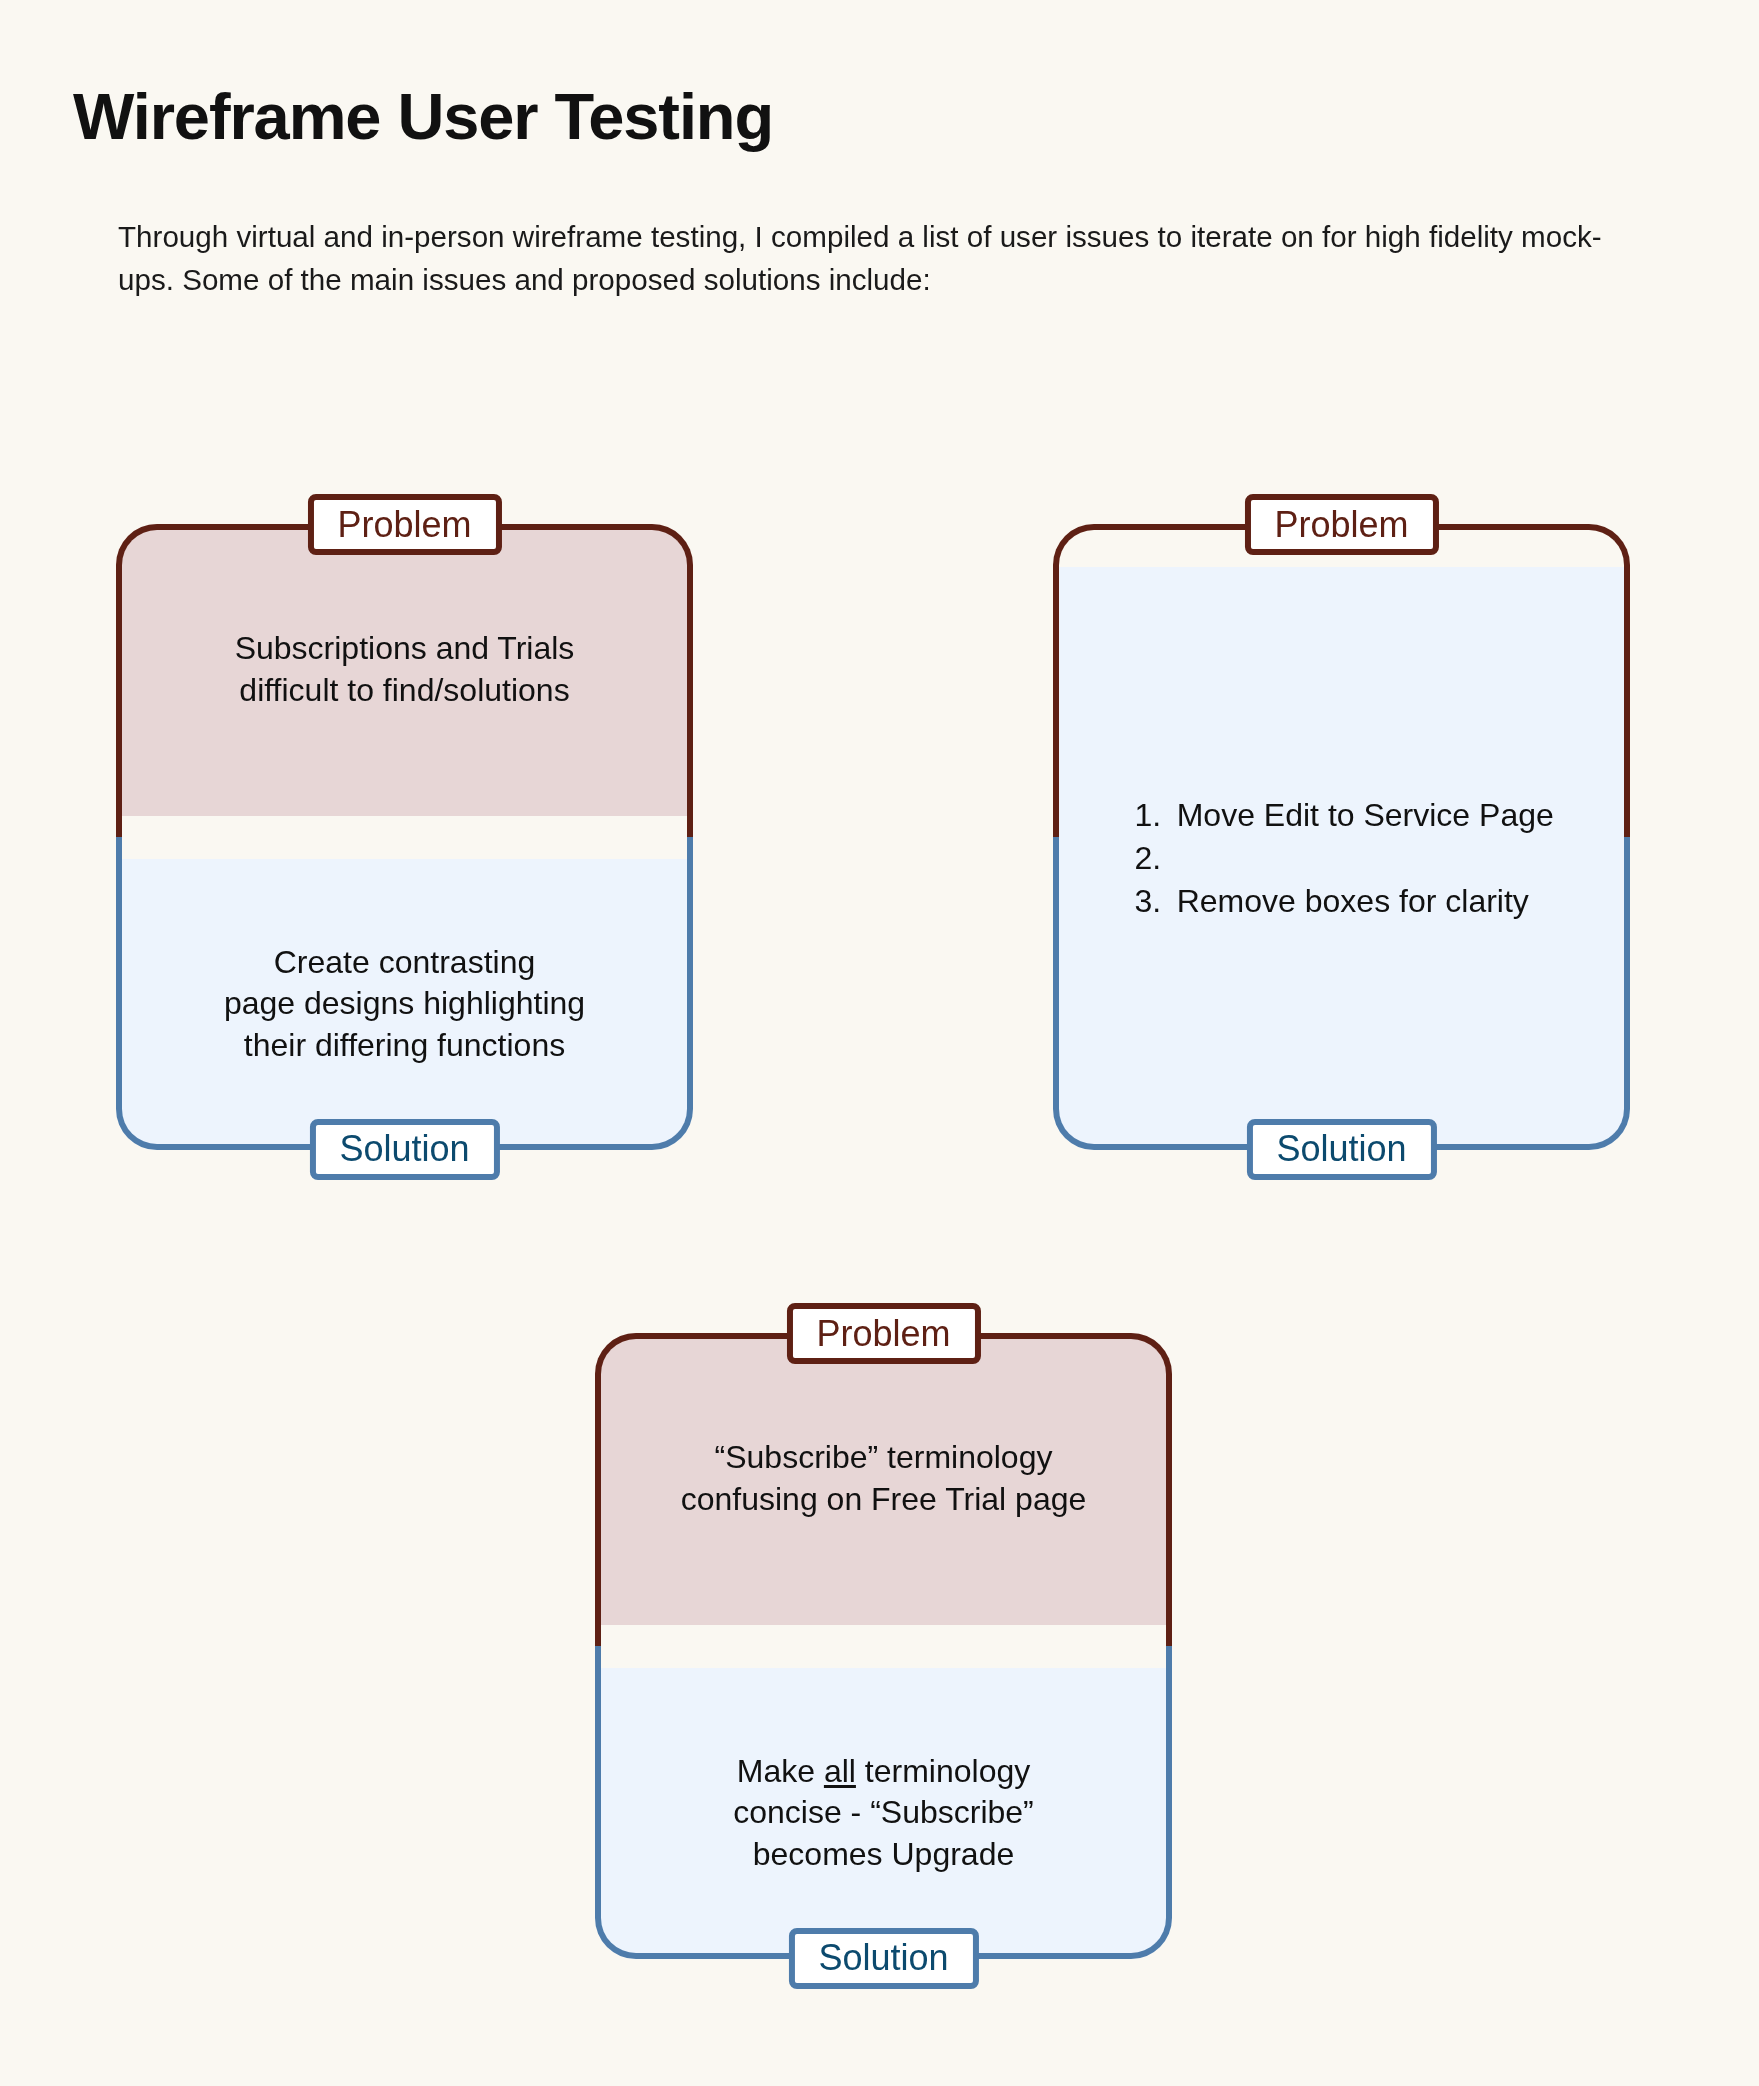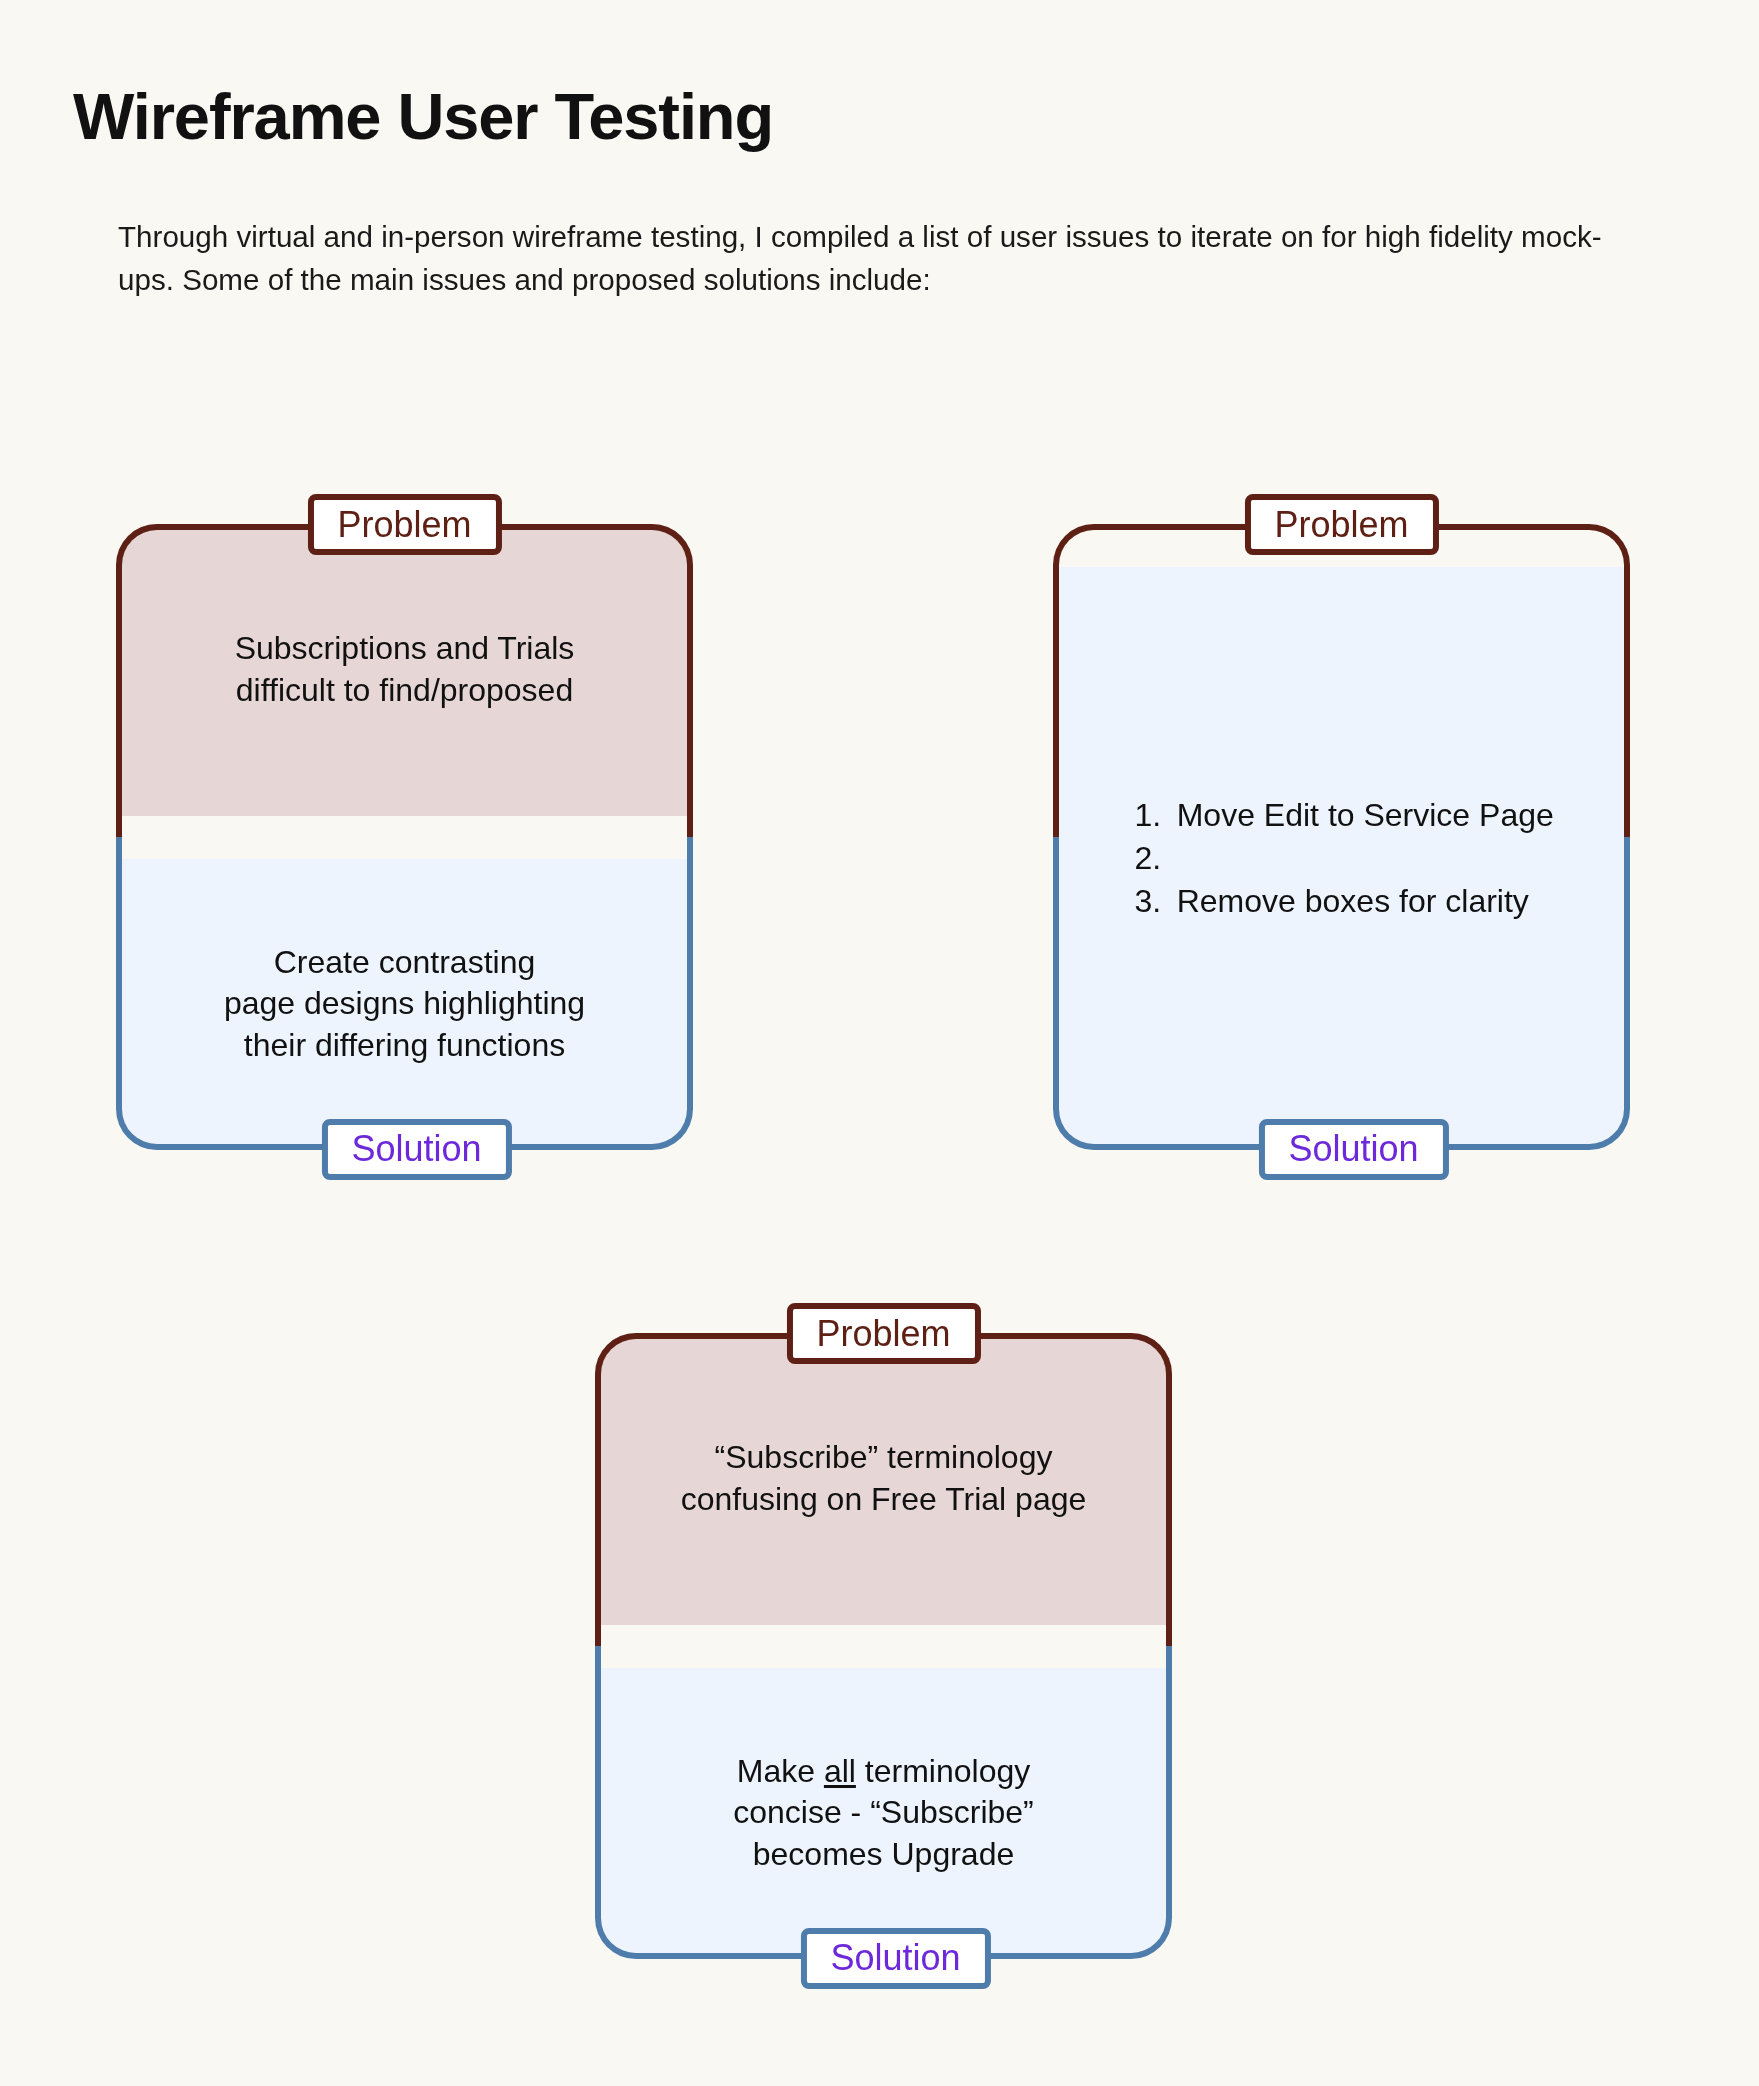--- a/index.html
+++ b/index.html
@@ -112,22 +112,21 @@
     height: 61px;
   }
   .tab-problem {
     top: -29.6px;
     border: 6.3px solid #5E2014;
     color: #5E2014;
   }
   .tab-solution {
     bottom: -29.6px;
     border: 6.3px solid #4E7CAB;
-    color: #6d28d9;
-    margin-left: 12px;
+    color: #0c4a6e;
   }
 
   
   .card-text {
     text-align: center;
     font-size: 32px;
     line-height: 1.30;
     color: #111111;
     padding: 0 25px;
     white-space: pre-line;
@@ -160,21 +159,21 @@
 <div id="page">
 
   <h1 class="page-title">Wireframe User Testing</h1>
 
   <p class="intro-paragraph">Through virtual and in-person wireframe testing, I compiled a list of user issues to iterate on for high fidelity mock-ups. Some of the main issues and proposed solutions include:</p>
 
   <div class="card" id="card-1">
     <div class="card-inner">
       <div class="half half-problem">
         <div class="card-text">Subscriptions and Trials
-difficult to find/proposed</div>
+difficult to find/solutions</div>
       </div>
       <div class="half half-solution">
         <div class="card-text">Create contrasting
 page designs highlighting
 their differing functions</div>
       </div>
     </div>
     <div class="frame-top"></div>
     <div class="frame-bottom"></div>
     <div class="tab tab-problem">Problem</div>

